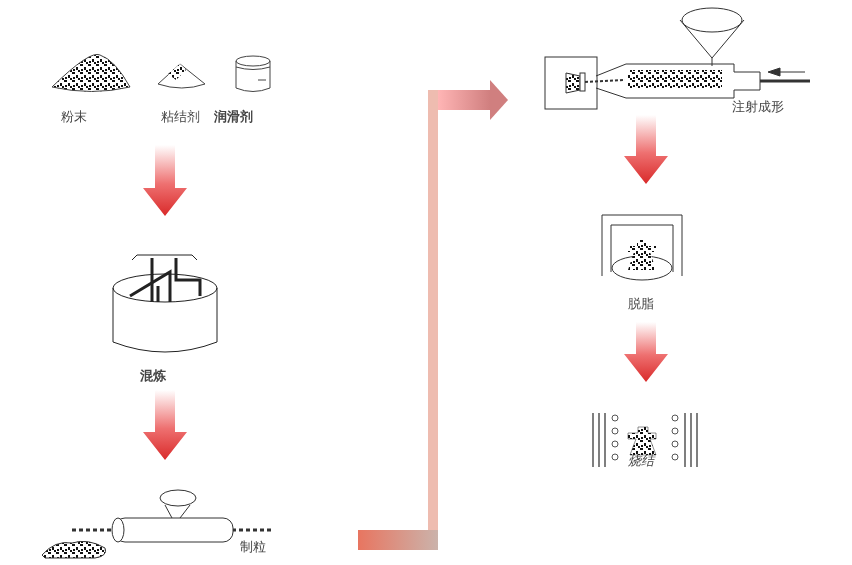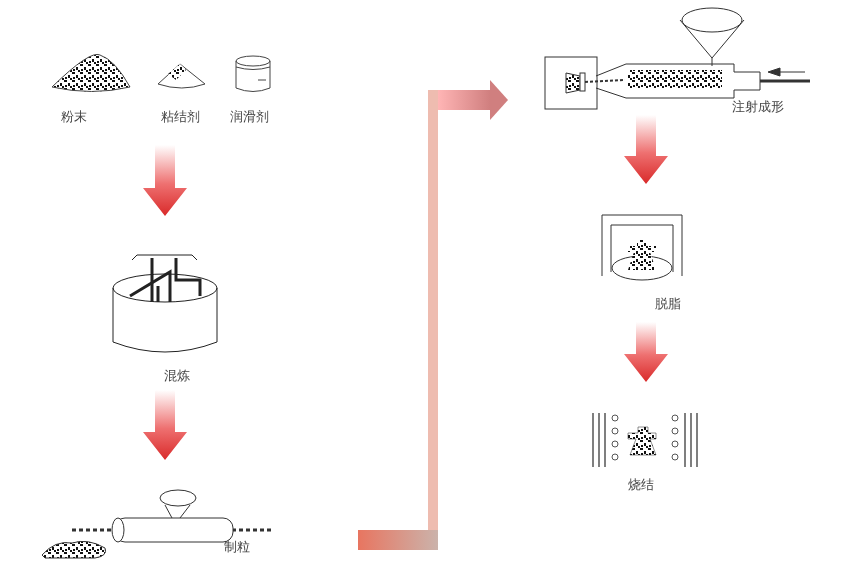--- a/index.html
+++ b/index.html
@@ -129,18 +129,18 @@
         <circle cx="675" cy="431" r="3"></circle>
         <circle cx="675" cy="444" r="3"></circle>
         <circle cx="675" cy="457" r="3"></circle>
     </g>
     <path d="M638,427 L648,427 L648,433 L656,433 L656,439 L650,439 L656,455 L630,455 L636,439 L628,439 L628,433 L638,433 Z" fill="url(#speckle)" stroke="#222" stroke-width="0.5"></path>
   </g>
 </svg>
 
 <div class="lbl" style="left:61px;top:108px;font-family:Liberation Serif, serif;">粉末</div>
 <div class="lbl" style="left:161px;top:108px;">粘结剂</div>
-<div class="lbl" style="left:230px;top:108px;">润滑剂</div>
-<div class="lbl" style="left:164px;top:367px;">混炼</div>
-<div class="lbl" style="left:224px;top:538px;">制粒</div>
+<div class="lbl" style="left:214px;top:108px;font-weight:bold;">润滑剂</div>
+<div class="lbl" style="left:140px;top:367px;font-weight:bold;">混炼</div>
+<div class="lbl" style="left:240px;top:538px;">制粒</div>
 <div class="lbl" style="left:732px;top:98px;">注射成形</div>
-<div class="lbl" style="left:628px;top:295px;margin-left:27px;">脱脂</div>
-<div class="lbl" style="left:628px;top:476px;">烧结</div>
+<div class="lbl" style="left:628px;top:295px;">脱脂</div>
+<div class="lbl" style="left:628px;top:452px;font-style:italic;">烧结</div>
 
 </body></html>

